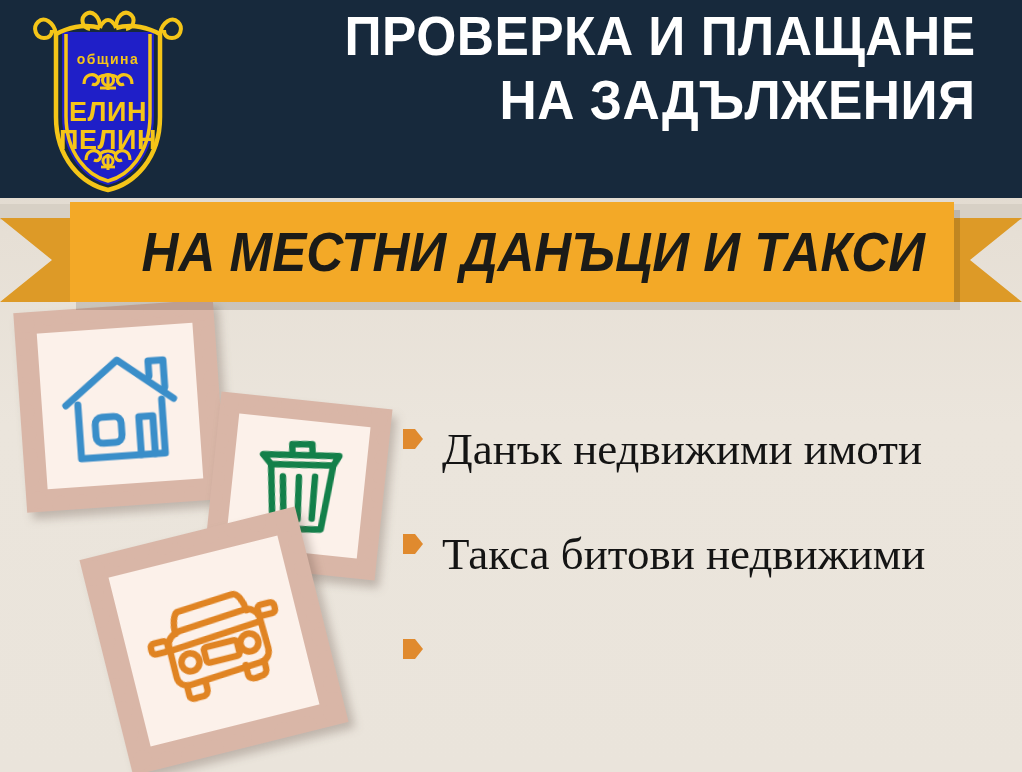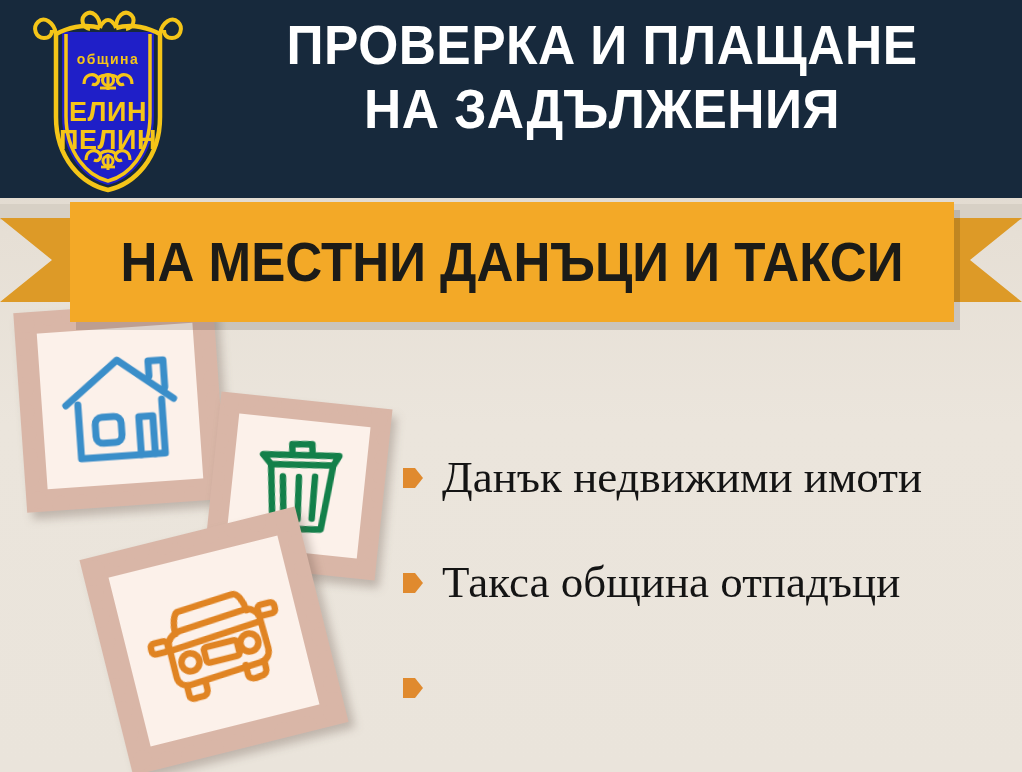--- a/index.html
+++ b/index.html
@@ -35,24 +35,24 @@
     left: 24px;
     top: 4px;
     width: 168px;
     height: 190px;
     z-index: 7;
     text-decoration: underline;
   }
   .header-titles {
     position: absolute;
     left: 196px;
-    top: 13px;
+    top: 4px;
     width: 812px;
     z-index: 7;
-    text-align: center;
+    text-align: right;
   }
   .title-line {
     display: block;
     color: #ffffff;
     font-family: "Liberation Sans", sans-serif;
     font-weight: bold;
     font-size: 56px;
     line-height: 64px;
     letter-spacing: 0.5px;
     transform: scaleX(0.92);
@@ -90,26 +90,27 @@
     height: 16px;
     background: #d7d0c5;
   }
   .ribbon-tail-shadow.left { left: 0; }
   .ribbon-tail-shadow.right { right: 0; }
   .ribbon-body {
     position: absolute;
     left: 70px;
     top: 6px;
     width: 884px;
-    height: 120px;
+    height: 100px;
     background: #f3a927;
     box-shadow: 6px 8px 0 rgba(0,0,0,0.13);
     display: flex;
     align-items: center;
-    justify-content: center;
+    justify-content: flex-end;
+    font-style: italic;
   }
   .ribbon-text {
     color: #1b1b18;
     font-family: "Liberation Sans", sans-serif;
     font-weight: bold;
     font-size: 55px;
     line-height: 58px;
     letter-spacing: 0px;
     transform: scaleX(0.93);
     white-space: nowrap;
@@ -130,21 +131,21 @@
   
   .bullet-list {
     position: absolute;
     left: 402px;
     top: 424px;
     width: 612px;
     z-index: 4;
   }
   .bullet-row {
     display: flex;
-    align-items: center;
+    align-items: flex-start;
     height: 105px;
   }
   .bullet-marker {
     flex: 0 0 auto;
     width: 22px;
     height: 26px;
     margin-right: 18px;
     margin-top: 2px;
   }
   .bullet-label {
@@ -388,21 +389,21 @@
       <svg class="bullet-marker" viewBox="0 0 22 26">
         <path d="M1 3 L13 3 L21 13 L13 23 L1 23 Z" fill="#e08a2e"></path>
       </svg>
       <span class="bullet-label">Данък недвижими имоти</span>
     </div>
 
     <div class="bullet-row">
       <svg class="bullet-marker" viewBox="0 0 22 26">
         <path d="M1 3 L13 3 L21 13 L13 23 L1 23 Z" fill="#e08a2e"></path>
       </svg>
-      <span class="bullet-label">Такса община отпадъци</span>
+      <span class="bullet-label">Такса битови недвижими</span>
     </div>
 
     <div class="bullet-row">
       <svg class="bullet-marker" viewBox="0 0 22 26">
         <path d="M1 3 L13 3 L21 13 L13 23 L1 23 Z" fill="#e08a2e"></path>
       </svg>
     </div>
 
   </div>
 

